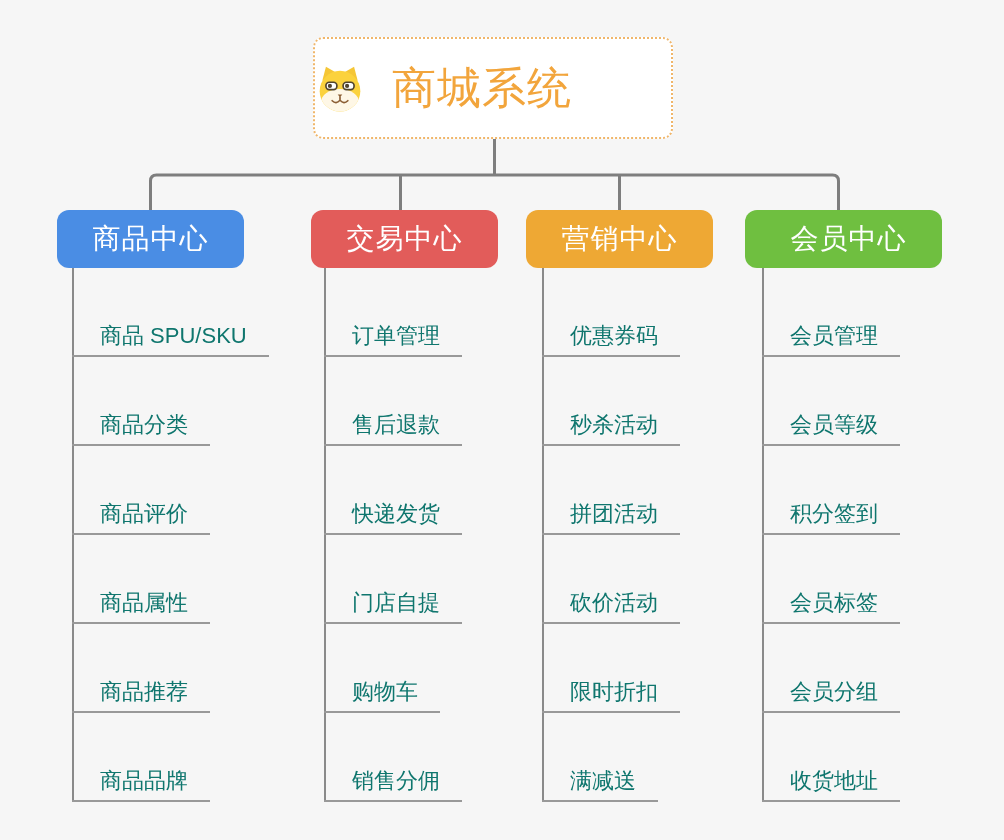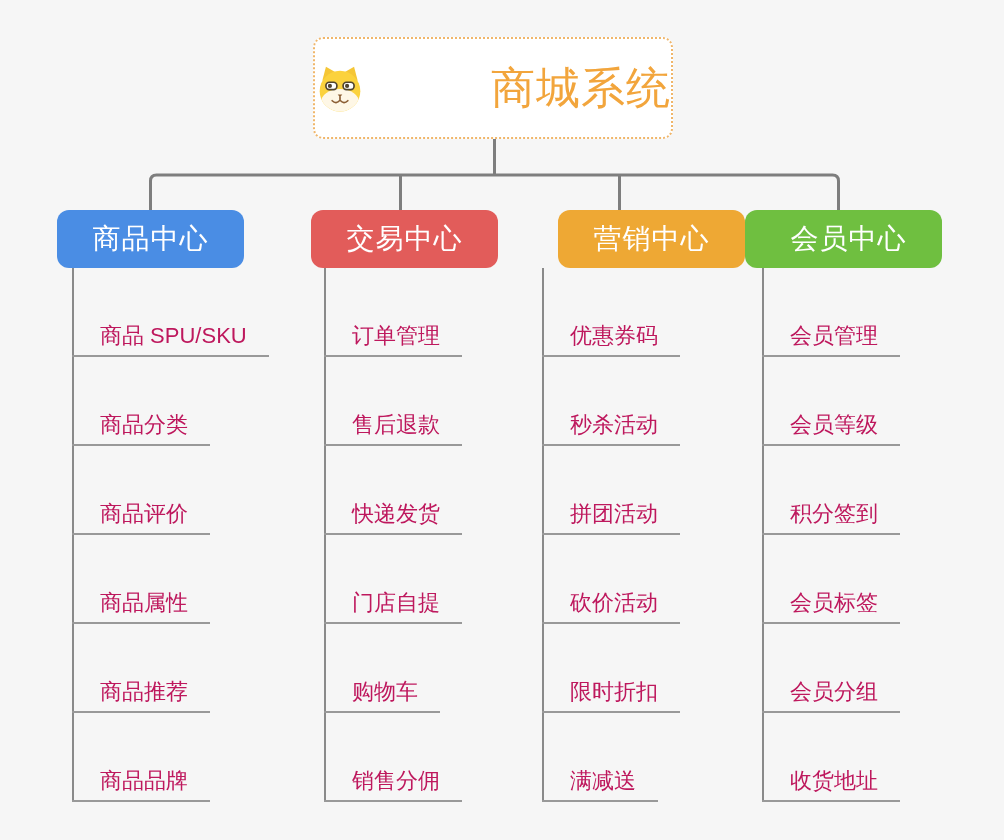--- a/index.html
+++ b/index.html
@@ -18,22 +18,22 @@
     pointer-events:none;
   }
   .root-node{
     position:absolute;
     left:313px;top:37px;
     width:360px;height:102px;
     background:#ffffff;
     border:2px dotted #f0b66a;
     border-radius:10px;
     box-sizing:border-box;
-    display:flex;align-items:center;justify-content:space-between;
-    gap:15px;
+    display:flex;align-items:center;justify-content:flex-start;
+    gap:27px;
     cursor:pointer;
   }
   .root-node .dog{width:50px;height:50px;flex:0 0 auto;display:block;}
   .root-title{
     font-size:44px;
     color:#f2a53c;
     letter-spacing:1px;
     white-space:nowrap;
   }
   .branch-box{
@@ -62,21 +62,21 @@
   }
   .leaf{
     position:relative;
     height:40px;
     margin-top:49px;
     padding:0 22px 4px 28px;
     box-sizing:border-box;
     display:flex;
     align-items:flex-end;
     font-size:22px;
-    color:#be185d;
+    color:#0f766e;
     white-space:nowrap;
     border-bottom:2px solid #999999;
     cursor:pointer;
   }
   .leaf:first-child{margin-top:46px;}
 </style>
 </head>
 <body>
 
 <div class="canvas">
@@ -104,21 +104,21 @@
       <circle cx="14.3" cy="22" r="2" fill="#51442e"></circle>
       <circle cx="30.8" cy="22" r="2" fill="#51442e"></circle>
       <path d="M21.8 30.2 L26.2 30.2 L24 32.8 Z" fill="#8b5e34"></path>
       <path d="M24 32.8 L24 35.2 M16.5 36.2 Q20.2 40 24 35.8 Q27.8 40 31.5 36.2" stroke="#8b5e34" stroke-width="1.6" fill="none" stroke-linecap="round"></path>
     </svg>
     <span class="root-title">商城系统</span>
   </div>
 
   <div class="branch-box" style="left: 57px; background: rgb(74, 141, 228);">商品中心</div>
   <div class="branch-box" style="left: 311px; background: rgb(226, 92, 90);">交易中心</div>
-  <div class="branch-box" style="left: 526px; background: rgb(238, 168, 52); margin-left: 32px;">营销中心</div>
+  <div class="branch-box" style="left: 526px; background: rgb(238, 168, 52);">营销中心</div>
   <div class="branch-box" style="left: 745px; background: rgb(111, 191, 64); padding-left: 10px;">会员中心</div>
 
   <div class="column" style="left:72px">
     <div class="trunk"></div>
     <div class="leaf">商品 SPU/SKU</div>
     <div class="leaf">商品分类</div>
     <div class="leaf">商品评价</div>
     <div class="leaf">商品属性</div>
     <div class="leaf">商品推荐</div>
     <div class="leaf">商品品牌</div>

